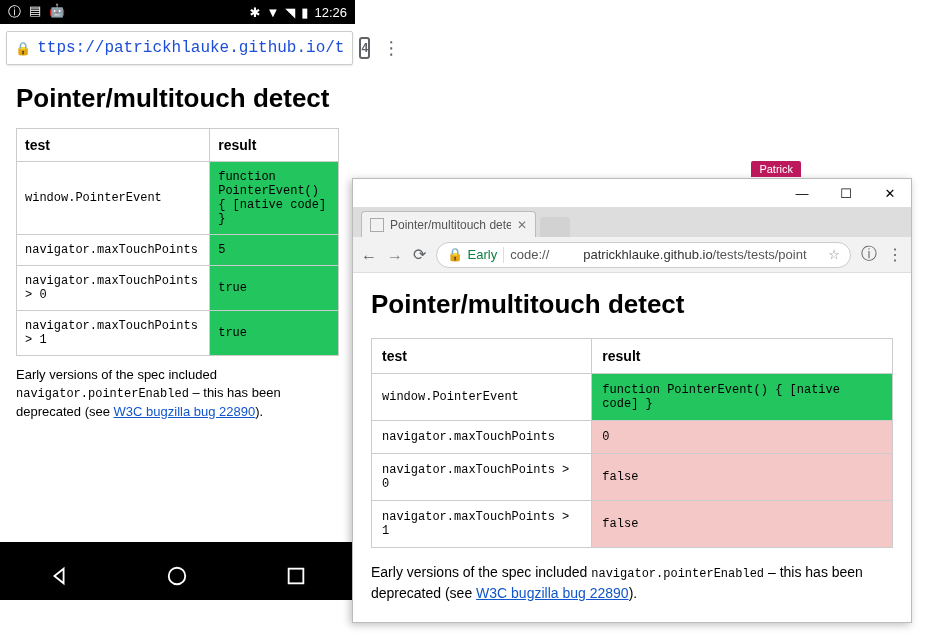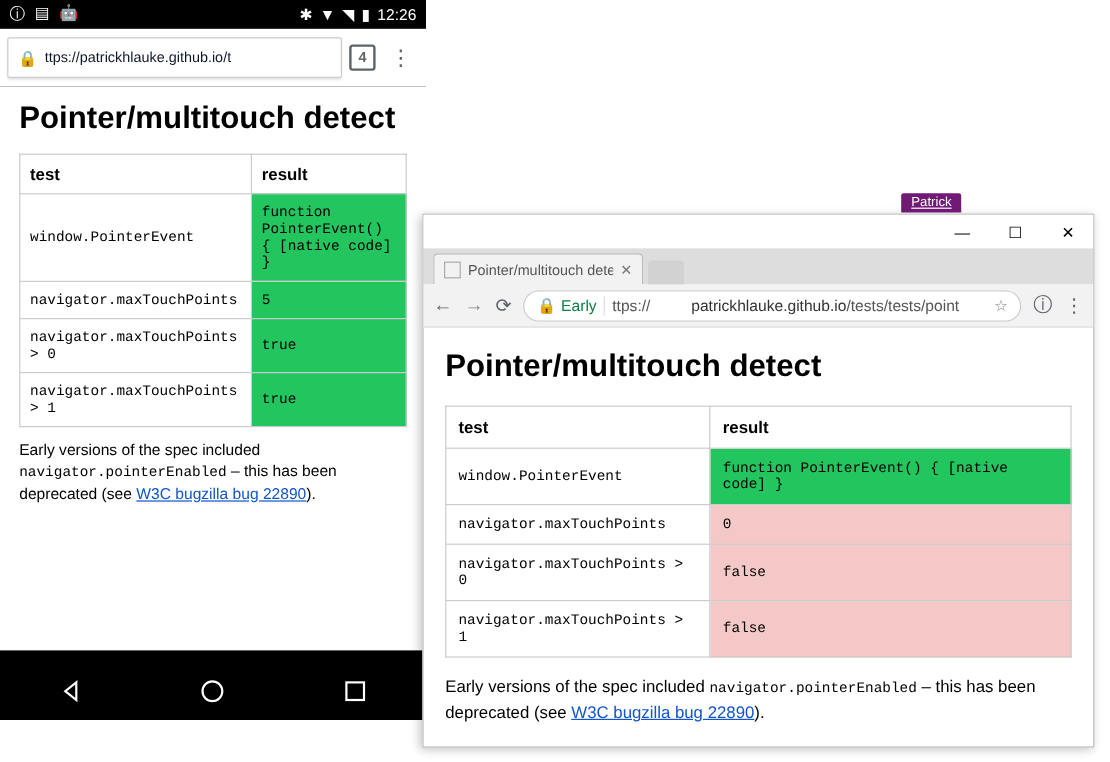--- a/index.html
+++ b/index.html
@@ -6,41 +6,41 @@
 body { width: 925px; height: 635px; background: #fff; font-family: Arial, sans-serif; position: relative; overflow: hidden; }
 
 
 .mobile { position: absolute; left: 0; top: 0; width: 355px; height: 600px; background: #000; }
 .mobile-statusbar { height: 24px; background: #000; color: #fff; display: flex; align-items: center; padding: 0 8px; font-size: 13px; }
 .mobile-statusbar .left-icons { display: flex; gap: 8px; }
 .mobile-statusbar .right-icons { margin-left: auto; display: flex; gap: 6px; align-items: center; }
 .mobile-chrome { height: 48px; background: #fff; display: flex; align-items: center; padding: 0 6px; gap: 6px; }
 .mobile-url { flex: 1; height: 34px; border: 1px solid #ccc; border-radius: 2px; display: flex; align-items: center; padding: 0 8px; gap: 6px; background: #fff; box-shadow: 0 1px 2px rgba(0,0,0,0.1); }
 .mobile-url .lock { color: #0b8043; font-size: 13px; }
-.mobile-url .text { font-size: 12px; color: #0f172a; overflow: hidden; white-space: nowrap; }
+.mobile-url .text { font-size: 16px; color: #1d4ed8; overflow: hidden; white-space: nowrap; font-family: Liberation Mono, monospace; }
 .mobile-tabcount { width: 22px; height: 22px; border: 2px solid #5f6368; border-radius: 3px; display: flex; align-items: center; justify-content: center; font-size: 12px; font-weight: bold; color: #5f6368; }
 .mobile-menu { font-size: 18px; color: #5f6368; padding: 0 6px; }
 .mobile-content { background: #fff; padding: 12px 16px; height: 470px; overflow: hidden; }
 .mobile-content h1 { font-size: 26px; font-weight: bold; margin-bottom: 14px; line-height: 1.15; }
 .mobile-table { width: 100%; border-collapse: collapse; font-size: 12px; }
 .mobile-table th, .mobile-table td { border: 1px solid #ccc; padding: 8px; text-align: left; vertical-align: middle; }
 .mobile-table th { font-weight: bold; background: #fff; font-size: 14px; font-family: Arial; }
 .mobile-table td.test-col { font-family: 'Courier New', monospace; font-size: 12px; width: 60%; }
 .mobile-table td.result-col { font-family: 'Courier New', monospace; font-size: 12px; }
 .pass { background: #22c55e; }
 .fail { background: #f5c8c8; }
 .mobile-note { font-size: 13px; margin-top: 10px; line-height: 1.4; }
 .mobile-note code { font-family: 'Courier New', monospace; font-size: 12px; }
 .mobile-note a { color: #1155cc; text-decoration: underline; }
 .mobile-navbar { position: absolute; bottom: 0; left: 0; right: 0; height: 48px; background: #000; display: flex; align-items: center; justify-content: space-around; color: #fff; }
 .mobile-navbar .navbtn { width: 22px; height: 22px; }
 
 
 .desktop { position: absolute; left: 352px; top: 178px; width: 560px; height: 445px; background: #fff; border: 1px solid #bbb; box-shadow: -2px 2px 8px rgba(0,0,0,0.25); }
-.desktop-titlebar-label { position: absolute; top: -18px; right: 110px; background: #701a75; color: #fff; font-size: 11px; padding: 2px 8px; border-radius: 2px 2px 0 0; text-decoration: underline; }
+.desktop-titlebar-label { position: absolute; top: -18px; right: 110px; background: #be185d; color: #fff; font-size: 11px; padding: 2px 8px; border-radius: 2px 2px 0 0; }
 .desktop-controls { height: 28px; display: flex; justify-content: flex-end; align-items: center; padding: 0 8px; gap: 18px; background: #fff; }
 .desktop-controls .winbtn { width: 26px; text-align: center; font-size: 13px; font-family: Arial; }
 .desktop-tabs { height: 30px; background: #ddd; display: flex; align-items: flex-end; padding-left: 8px; }
 .desktop-tab { background: #f2f2f2; border: 1px solid #bbb; border-bottom: none; height: 26px; display: flex; align-items: center; padding: 0 8px; gap: 6px; font-size: 12px; color: #555; max-width: 175px; border-radius: 4px 4px 0 0; }
 .desktop-tab .favicon { width: 14px; height: 14px; border: 1px solid #aaa; }
 .desktop-tab .tabtext { overflow: hidden; white-space: nowrap; flex: 1; }
 .desktop-tab .close { font-size: 12px; color: #777; }
 .desktop-ghost-tab { width: 30px; height: 20px; background: #ccc; margin-left: 4px; border-radius: 3px 3px 0 0; opacity: 0.6; }
 .desktop-toolbar { height: 36px; background: #f2f2f2; border-bottom: 1px solid #ddd; display: flex; align-items: center; padding: 0 8px; gap: 10px; }
 .desktop-toolbar .navicon { color: #888; font-size: 16px; }
@@ -149,21 +149,21 @@
     </div>
     <div class="desktop-ghost-tab"></div>
   </div>
   <div class="desktop-toolbar">
     <span class="navicon active">←</span>
     <span class="navicon">→</span>
     <span class="navicon active">⟳</span>
     <div class="desktop-omnibox">
       <span class="secure">🔒 <span>Early</span></span>
       <span class="divider"></span>
-      <span class="urltext"><span>ttps://</span><span class="domain">patrickhlauke.github.io</span><span>/tests/tests/point</span></span>
+      <span class="urltext"><span>code://</span><span class="domain">patrickhlauke.github.io</span><span>/tests/tests/point</span></span>
       <span class="star">☆</span>
     </div>
     <span class="navicon active">ⓘ</span>
     <span class="navicon active">⋮</span>
   </div>
   <div class="desktop-content">
     <h1>Pointer/multitouch detect</h1>
     <table class="desktop-table">
       <thead>
           <tr>

